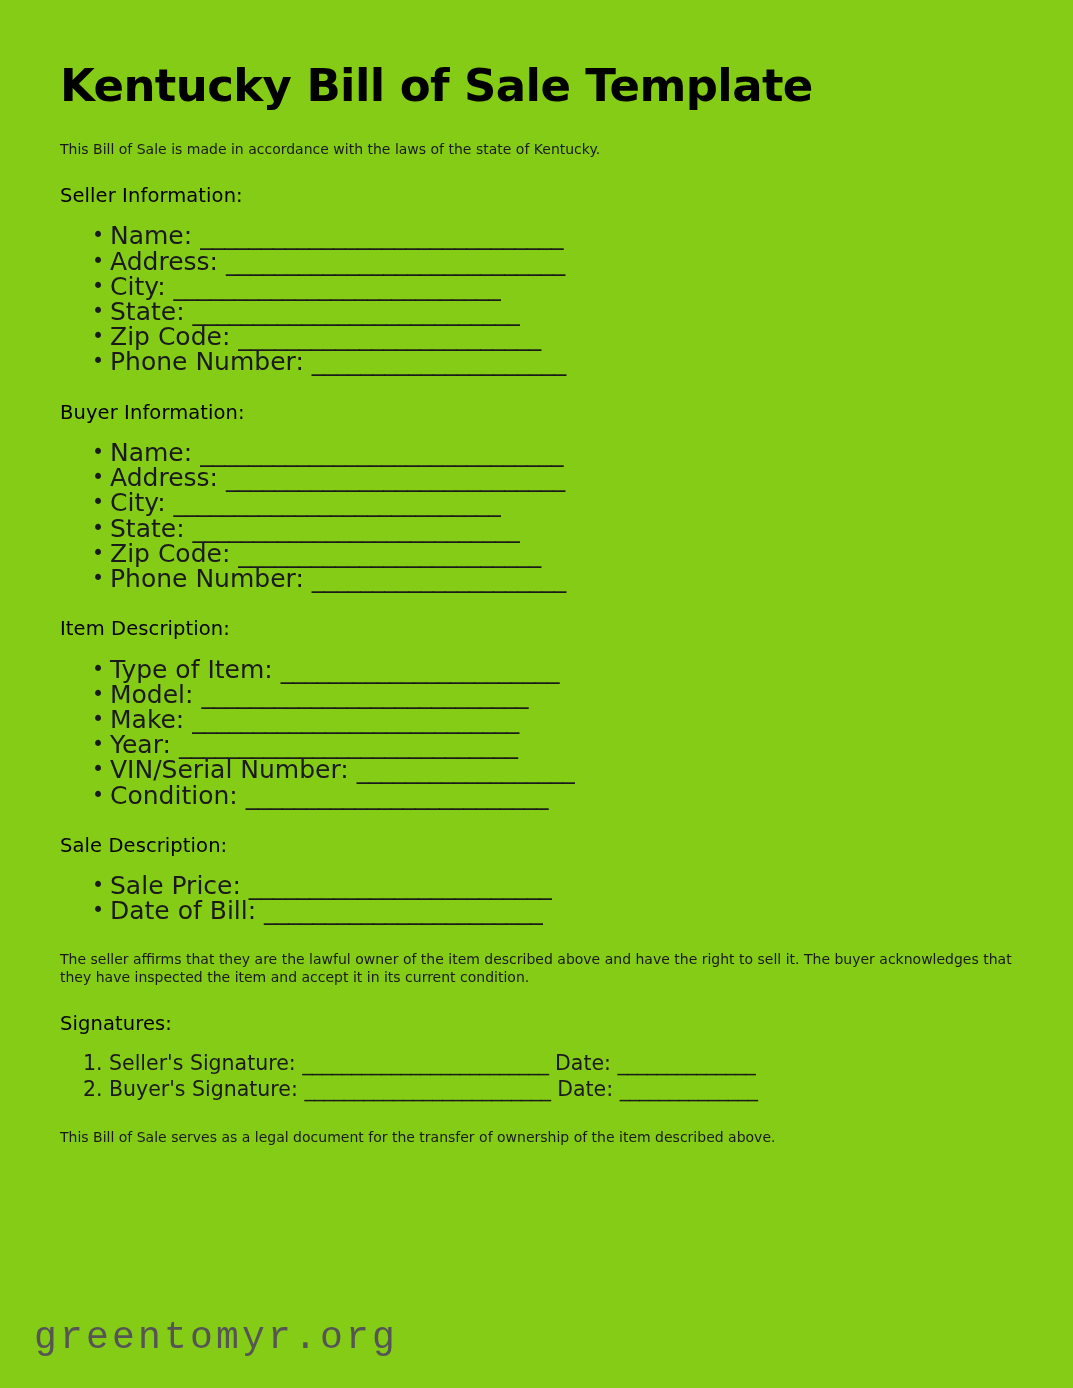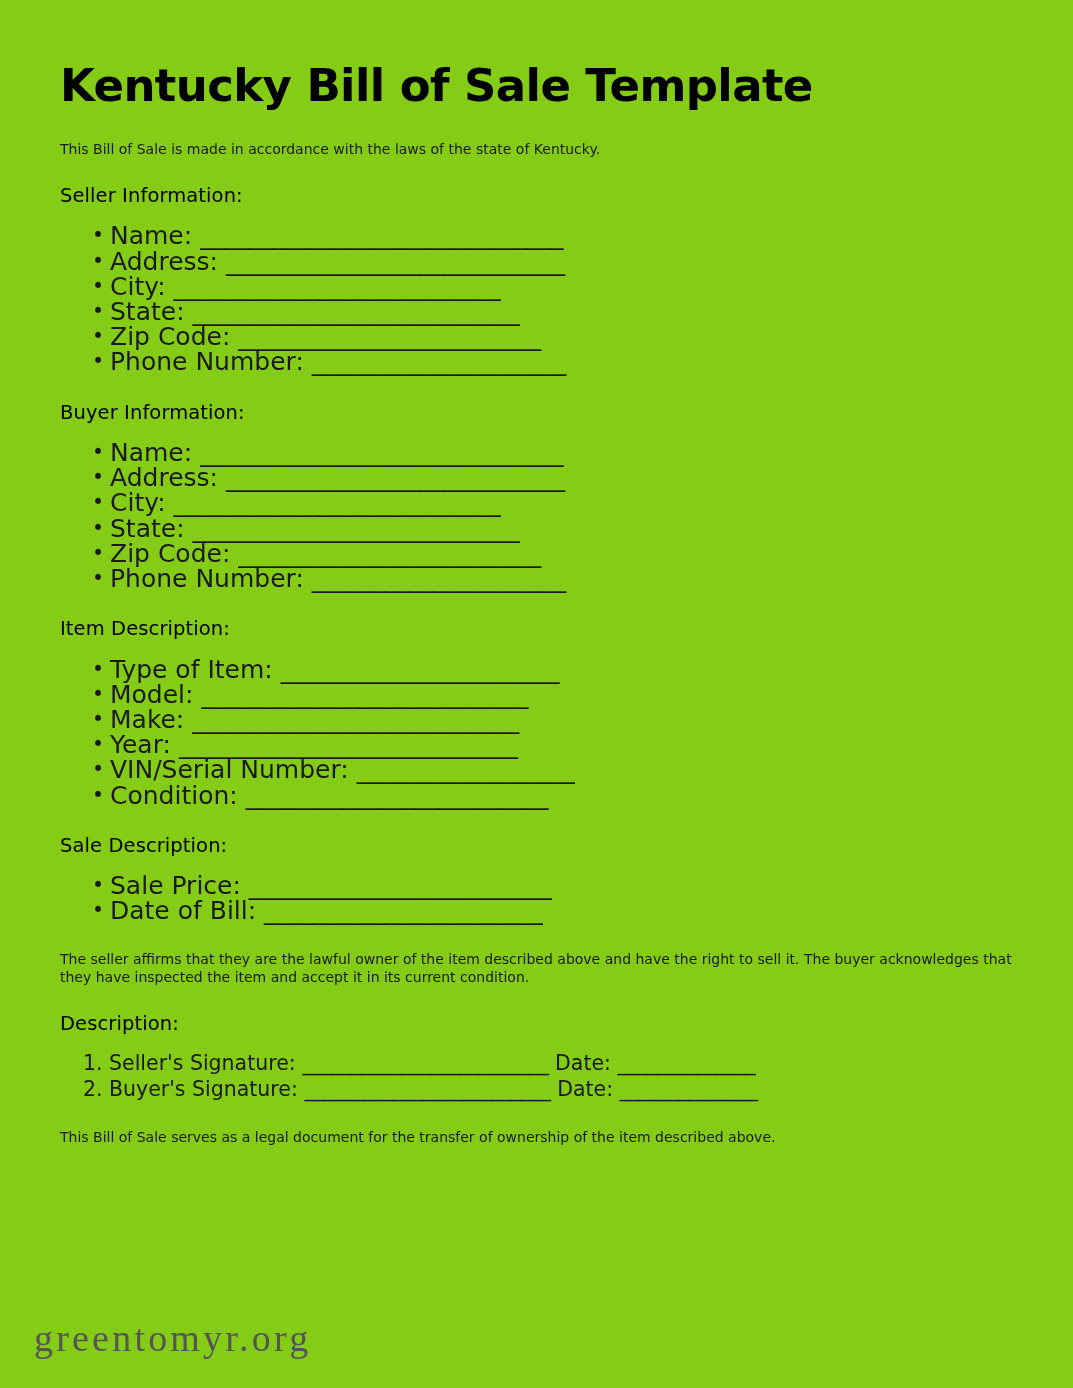--- a/index.html
+++ b/index.html
@@ -97,21 +97,21 @@
     line-height: 25.2px;
     color: #1a1a1a;
   }
   .blank {
     letter-spacing: -0.4px;
   }
   .watermark {
     position: absolute;
     left: 34px;
     top: 1316px;
-    font-family: Liberation Serif, serif;
+    font-family: Liberation Mono, monospace;
     font-size: 38px;
     letter-spacing: 3.2px;
     color: #555555;
     white-space: nowrap;
   }
 </style>
 </head>
 <body>
 
 <div class="page">
@@ -152,21 +152,21 @@
     </ul>
 
     <h2 class="section-heading">Sale Description:</h2>
     <ul class="field-list">
       <li><span>Sale Price:</span> <span class="blank">_________________________</span></li>
       <li><span>Date of Bill:</span> <span class="blank">_______________________</span></li>
     </ul>
 
     <p class="para">The seller affirms that they are the lawful owner of the item described above and have the right to sell it. The buyer acknowledges that they have inspected the item and accept it in its current condition.</p>
 
-    <h2 class="section-heading">Description:</h2>
+    <h2 class="section-heading">Signatures:</h2>
     <ol class="sig-list">
       <li><span>Seller's Signature:</span> <span class="blank">_________________________</span> <span>Date:</span> <span class="blank">______________</span></li>
       <li><span>Buyer's Signature:</span> <span class="blank">_________________________</span> <span>Date:</span> <span class="blank">______________</span></li>
     </ol>
 
     <p class="para">This Bill of Sale serves as a legal document for the transfer of ownership of the item described above.</p>
 
   </div>
 
   <div class="watermark">greentomyr.org</div>

